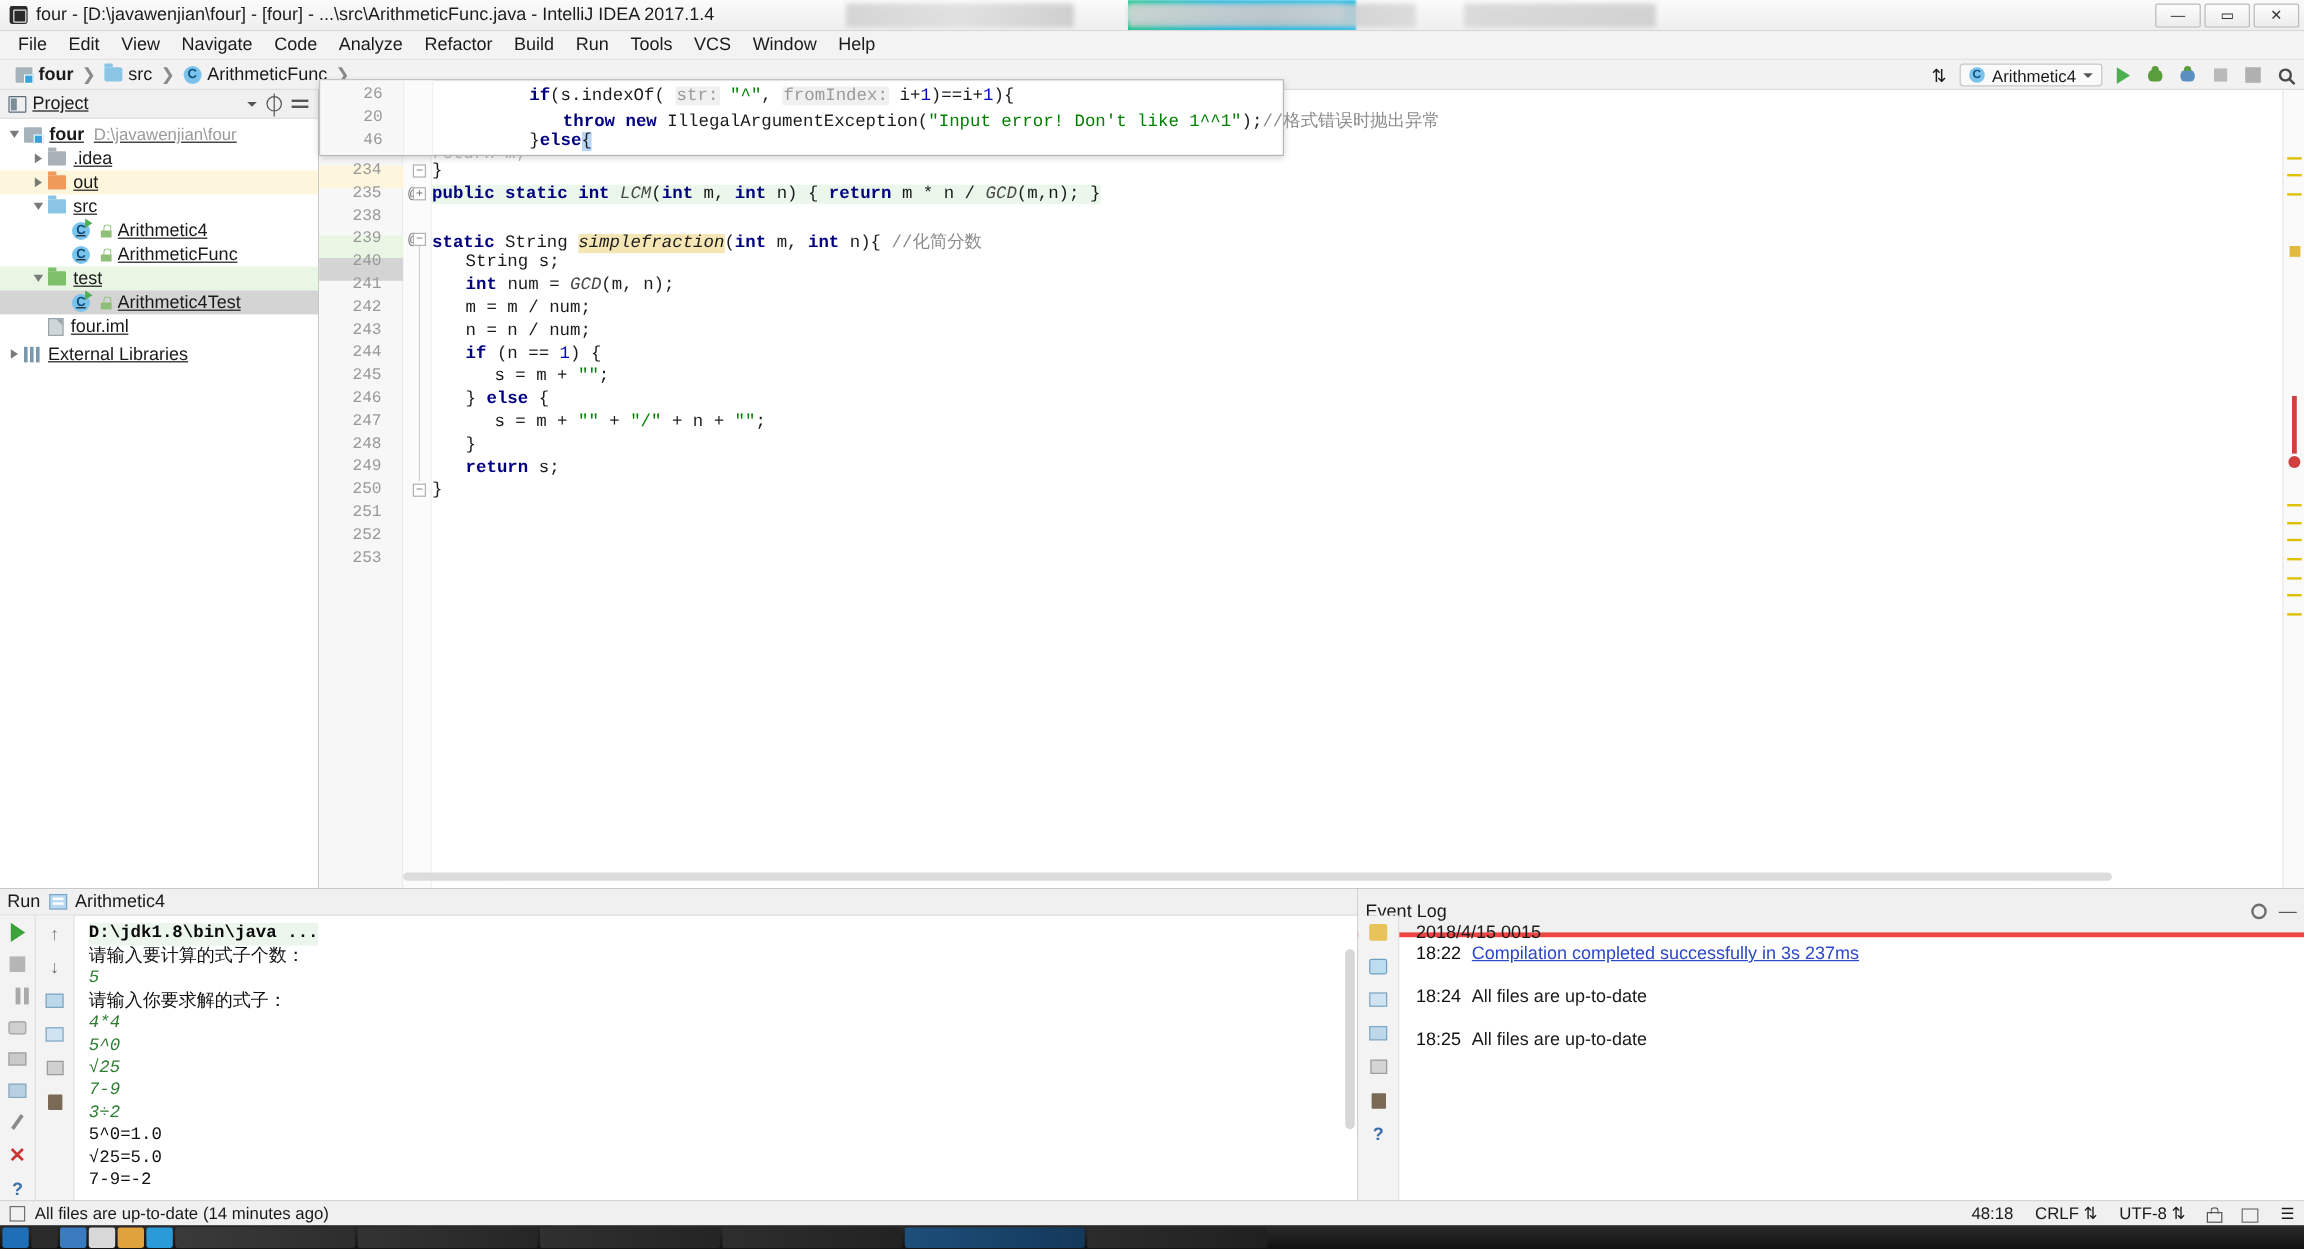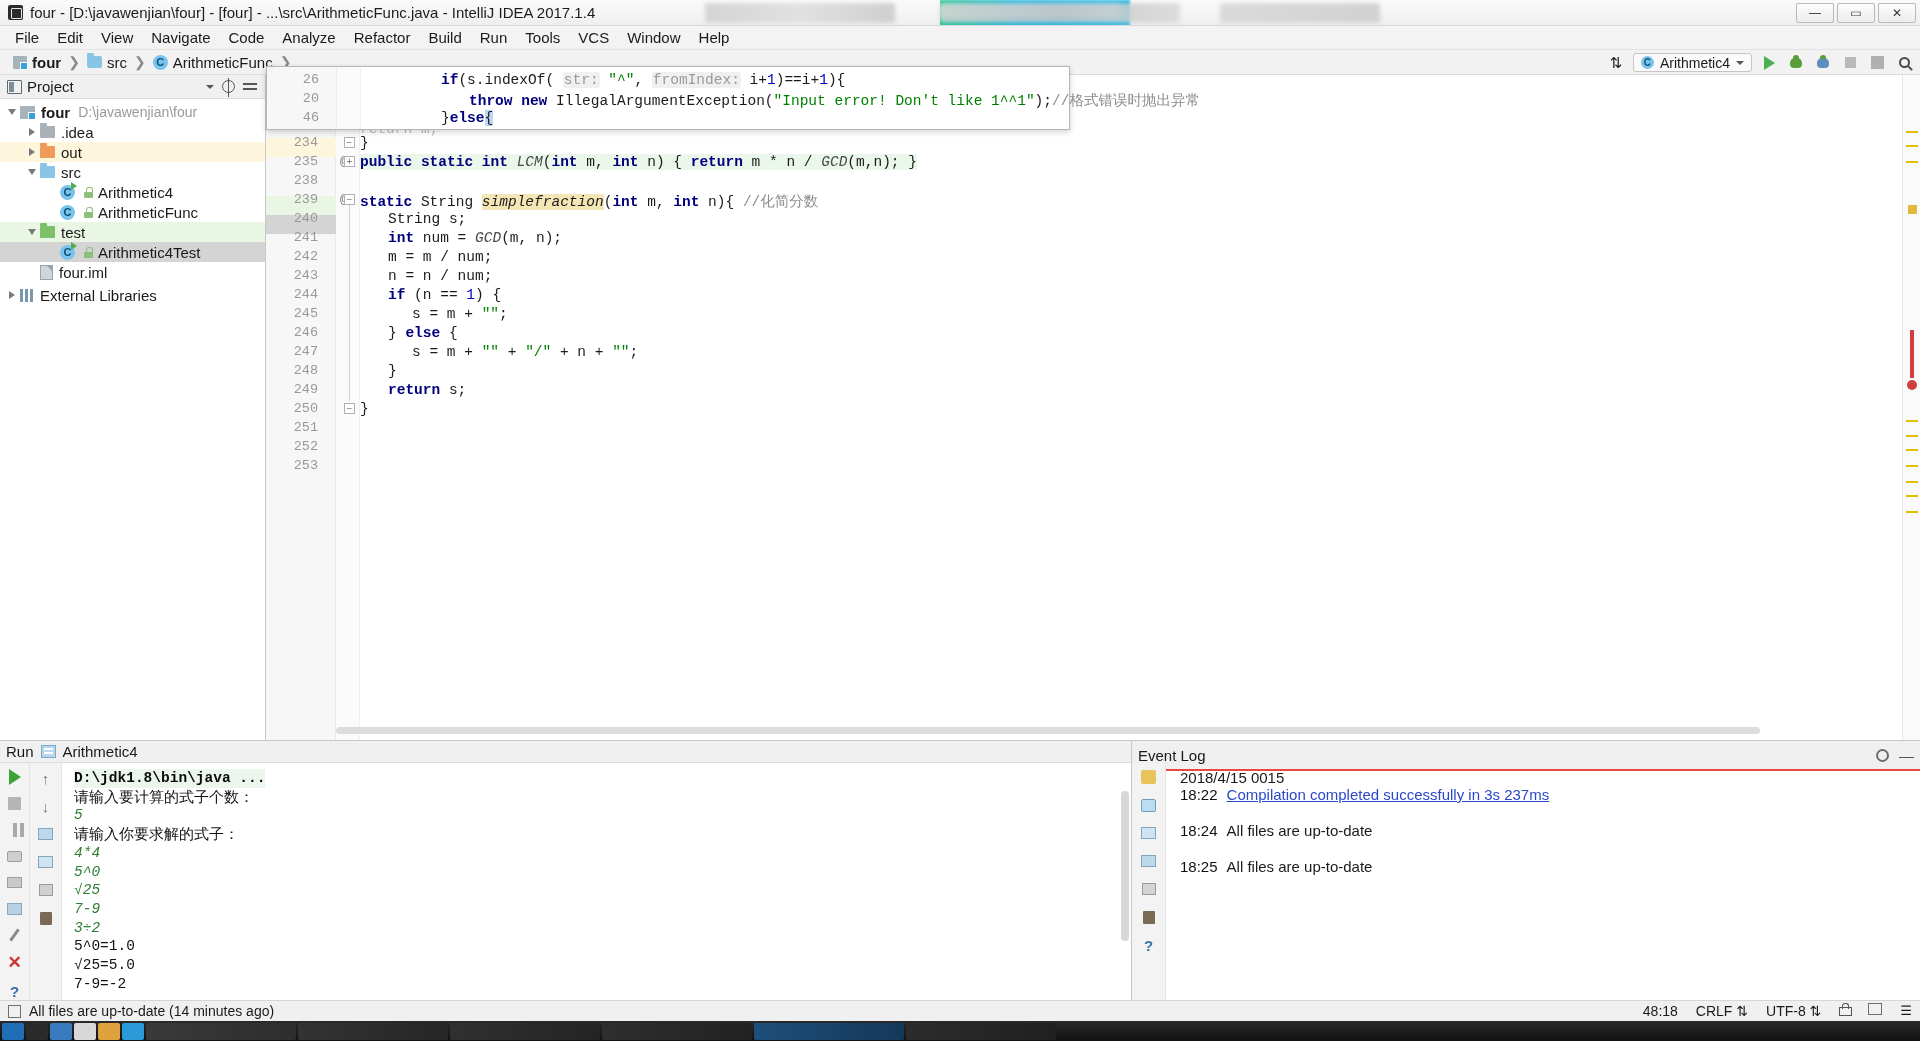--- a/index.html
+++ b/index.html
@@ -64,21 +64,21 @@
   .tbtn{width:20px;height:19px;display:flex;align-items:center;justify-content:center;}
   .play-tri{width:0;height:0;border-top:7px solid transparent;border-bottom:7px solid transparent;border-left:11px solid #4caf50;}
   .bug{width:12px;height:10px;background:#5a9e3c;border-radius:5px 5px 4px 4px;position:relative;}
   .bug:after{content:"";position:absolute;left:3px;top:-3px;width:6px;height:4px;background:#5a9e3c;border-radius:3px 3px 0 0;}
   .gearsm{width:13px;height:13px;border:2px solid #6e6e6e;border-radius:50%;}
   .sqr{width:11px;height:11px;background:#b9b9b9;}
   .srch-ic{width:11px;height:11px;border:2px solid #4a4a4a;border-radius:50%;position:relative;}
   .srch-ic:after{content:"";position:absolute;right:-5px;bottom:-3px;width:6px;height:2px;background:#4a4a4a;transform:rotate(45deg);}
 
   
-  .leftcol{position:absolute;left:0;top:75px;width:266px;bottom:301px;background:#fff;border-right:1px solid #c8c8c8;}
+  .leftcol{position:absolute;left:0;top:75px;width:266px;bottom:301px;background:#fff;border-right:1px solid #c8c8c8;text-decoration:underline;}
   .panel-head{height:24px;display:flex;align-items:center;background:#f0f0f0;border-bottom:1px solid #dcdcdc;padding:0 4px;}
   .ph-icon{width:15px;height:14px;border:1.4px solid #5a6b78;border-radius:1px;margin:0 5px 0 3px;position:relative;}
   .ph-icon:after{content:"";position:absolute;left:1px;top:1px;width:5px;height:10px;background:#7d8d98;}
   .ph-title{font-size:15px;flex:1;}
   .ph-btns{display:flex;align-items:center;gap:8px;padding-right:4px;}
   .ic-target{width:13px;height:13px;border:1.6px solid #555;border-radius:50%;position:relative;}
   .ic-target:after{content:"";position:absolute;left:4.5px;top:-3px;width:1.6px;height:19px;background:#555;}
   .ic-collapse{width:14px;height:13px;position:relative;}
   .ic-collapse:before,.ic-collapse:after{content:"";position:absolute;left:0;width:14px;height:1.6px;background:#555;}
   .ic-collapse:before{top:3px;} .ic-collapse:after{top:8px;}
@@ -174,36 +174,36 @@
     font-size:14.5px;line-height:18.7px;color:#111;overflow:hidden;}
   .c-cmd{background:#edf6ed;color:#0a0a0a;font-weight:bold;display:inline-block;}
   .c-in{color:#2e7d32;font-style:italic;}
   .c-zh{font-family:"Liberation Sans",sans-serif;font-size:15px;}
   .rp-scroll{position:absolute;right:2px;top:28px;width:8px;height:200px;}
   .rp-scroll i{position:absolute;left:0;top:0;width:8px;height:150px;background:#d7d7d7;border-radius:4px;display:block;}
 
   
   .evpanel{position:absolute;left:1131px;bottom:41px;right:0;height:260px;background:#fff;
     border-top:1px solid #c8c8c8;border-left:1px solid #c8c8c8;}
-  .ev-head{height:30px;display:flex;align-items:center;background:#f0f0f0;border-bottom:2px solid #ef4444;padding:0 6px;}
+  .ev-head{height:40px;display:flex;align-items:center;background:#f0f0f0;border-bottom:4px solid #ef4444;padding:0 6px;}
   .ev-title{font-size:15px;flex:1;}
   .ev-body{position:absolute;left:0;top:22px;right:0;bottom:0;display:flex;}
   .ev-tools{width:34px;background:#f3f3f3;border-right:1px solid #e2e2e2;display:flex;flex-direction:column;
     align-items:center;padding-top:5px;gap:10px;}
   .ev-list{flex:1;padding:7px 0 0 14px;font-size:15px;line-height:16px;}
   .ev-row{margin-bottom:10px;display:flex;gap:9px;align-items:baseline;}
   .ev-time{color:#111;white-space:nowrap;}
   .ev-link{color:#2b48c8;text-decoration:underline;}
   .ev-date{margin-bottom:1px;}
 
   
   .statusbar{position:absolute;left:0;bottom:20px;width:1920px;height:21px;background:#f0f0f0;
     border-top:1px solid #d6d6d6;display:flex;align-items:center;padding:0 8px;font-size:14px;gap:8px;}
   .sb-ic{width:13px;height:13px;border:1.4px solid #6f6f6f;}
-  .sb-right{margin-left:auto;display:flex;align-items:flex-start;gap:18px;}
+  .sb-right{margin-left:auto;display:flex;align-items:flex-end;gap:18px;}
   .sb-lock{width:11px;height:13px;position:relative;}
   .sb-lock:before{content:"";position:absolute;bottom:0;left:0;width:11px;height:7px;border:1.3px solid #555;}
   .sb-lock:after{content:"";position:absolute;top:0;left:3px;width:5px;height:5px;border:1.3px solid #555;border-bottom:none;border-radius:3px 3px 0 0;}
 
   
   .taskbar{position:absolute;left:0;bottom:0;width:1920px;height:20px;
     background:linear-gradient(#2a2a2a,#121212);display:flex;align-items:center;gap:2px;padding-left:2px;}
   .tk{width:22px;height:17px;border-radius:2px;}
   .tkwide{height:17px;border-radius:2px;}
 </style>

